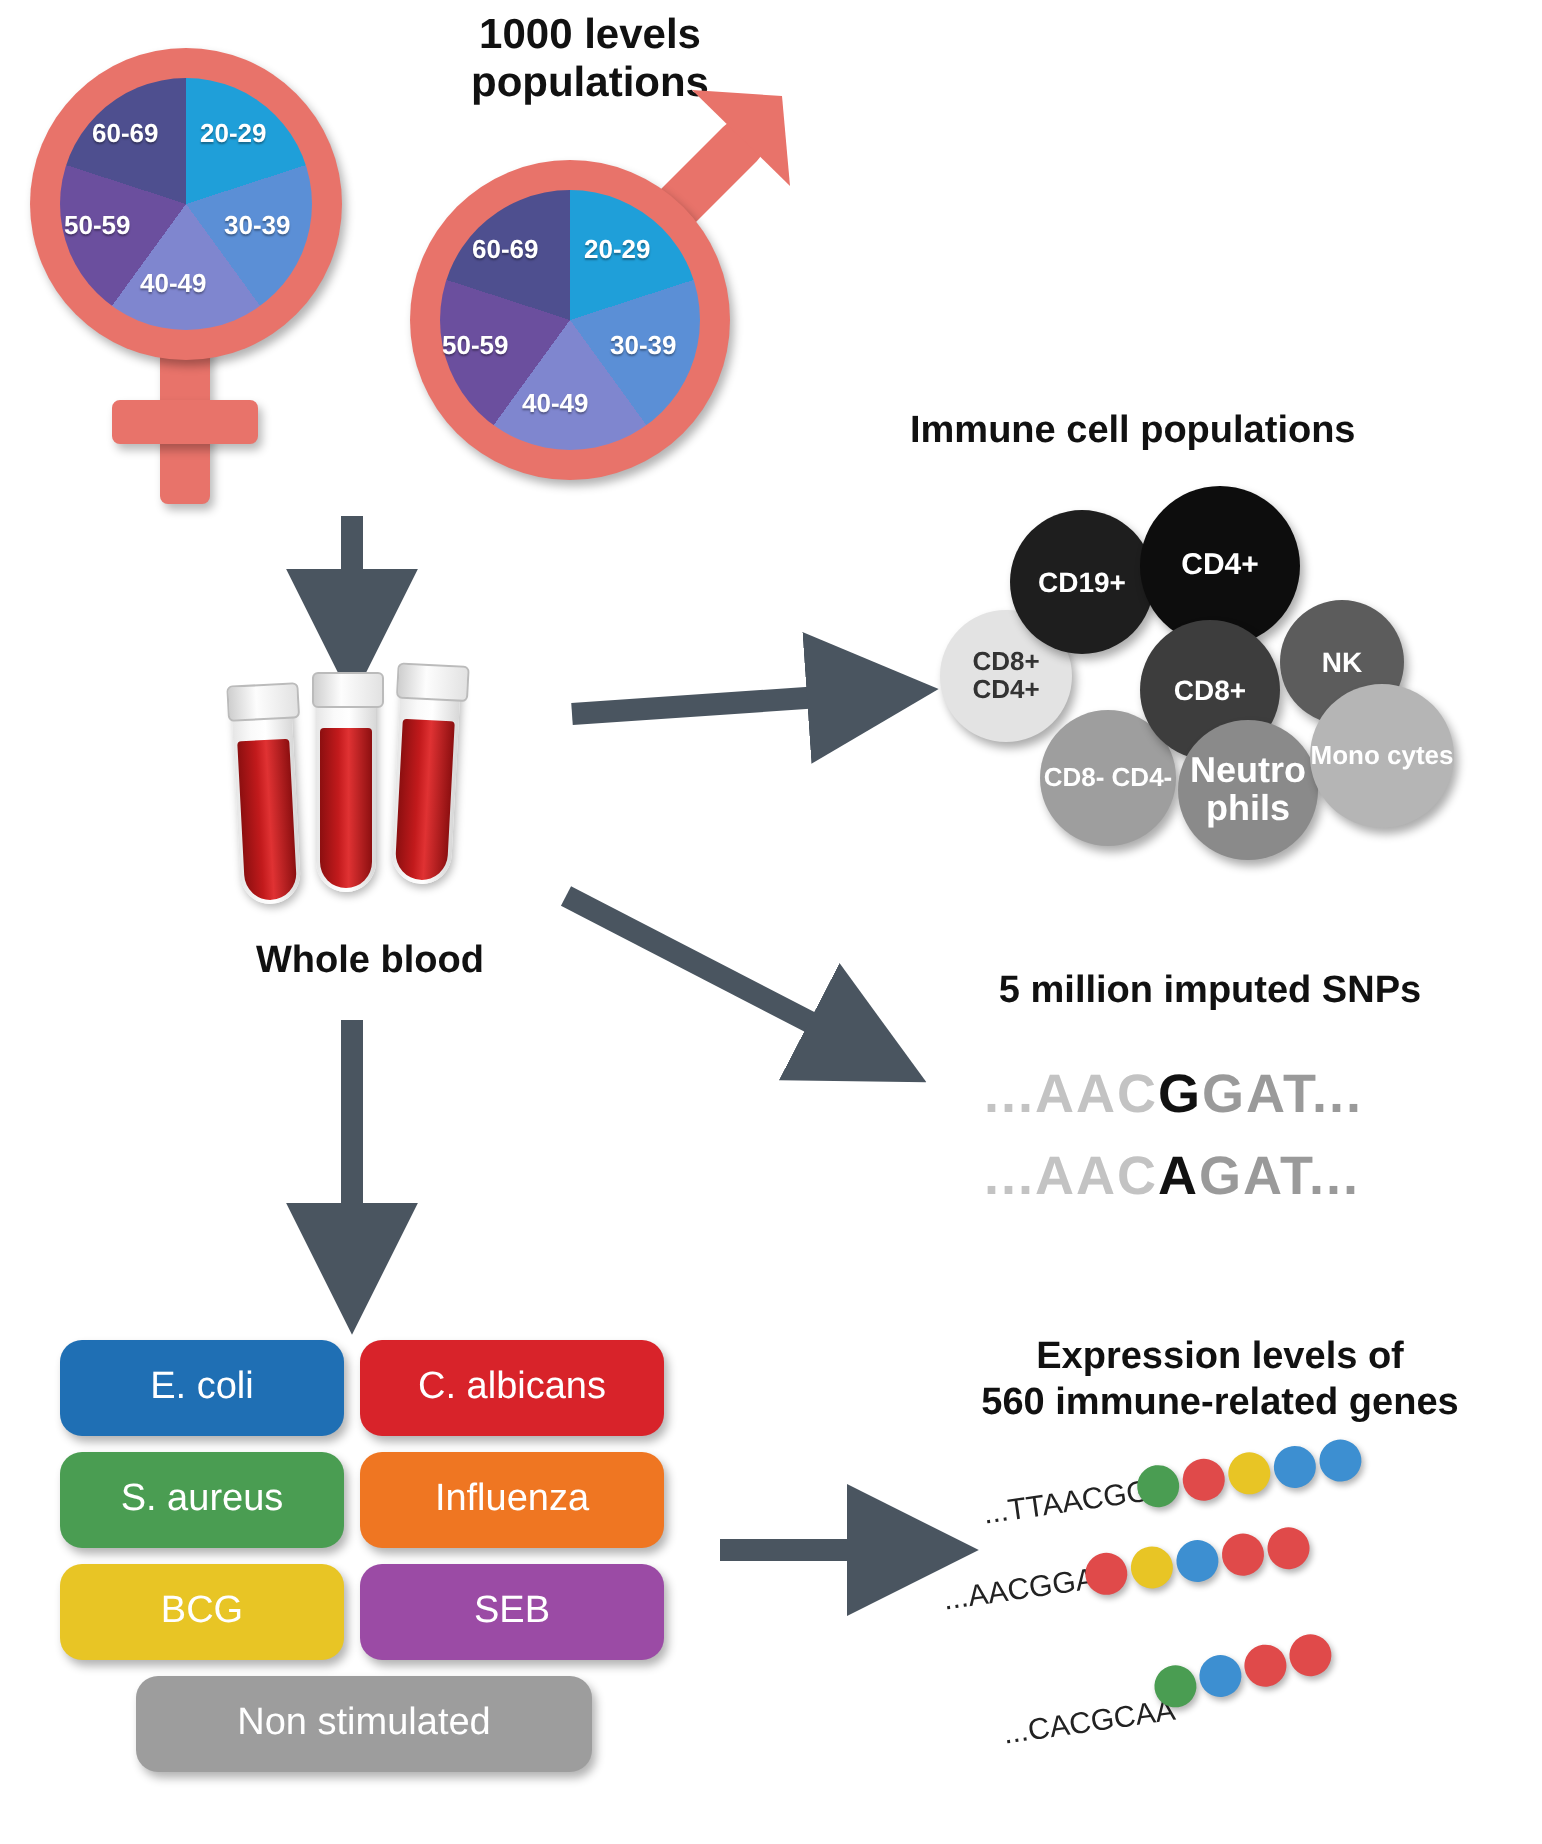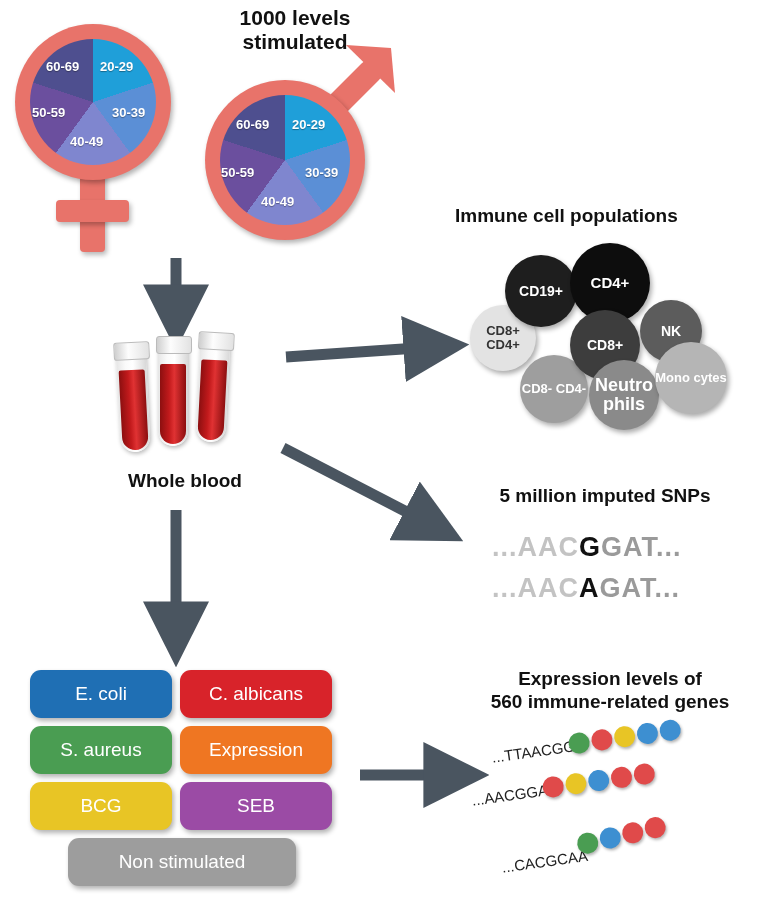--- a/index.html
+++ b/index.html
@@ -107,21 +107,21 @@
     font-family:"Liberation Sans", sans-serif;
   }
   .bead { position:absolute; width:21px; height:21px; border-radius:50%;
           box-shadow:1px 2px 3px rgba(0,0,0,0.3); }
 </style>
 </head>
 <body>
 
 <div class="abs" id="title-1000">
   <div>1000 levels</div>
-  <div>stimulated</div>
+  <div>populations</div>
 </div>
 
 <div class="sym-wrap" style="left:8px; top:12px; width:170px; height:240px;">
 
   <div class="stem" style="left:72px; top:155px; width:25px; height:85px; border-radius:4px; box-shadow:2px 3px 5px rgba(0,0,0,0.28);"></div>
   <div class="stem" style="left:48px; top:188px; width:73px; height:22px; border-radius:4px; box-shadow:2px 3px 5px rgba(0,0,0,0.28);"></div>
   <div class="pie-ring" style="left:7px; top:12px; width:156px; height:156px;"></div>
   <div class="pie-inner" style="left:22px; top:27px; width:126px; height:126px;
        background:conic-gradient(from 0deg,
          #1f9fd9 0deg 72deg,
@@ -235,21 +235,21 @@
   <div class="stim-box" style="left:0px; top:0px; width:142px; height:48px; background:#1f6fb4;">
     <span>E. coli</span>
   </div>
   <div class="stim-box" style="left:150px; top:0px; width:152px; height:48px; background:#d8232a;">
     <span>C. albicans</span>
   </div>
   <div class="stim-box" style="left:0px; top:56px; width:142px; height:48px; background:#4a9d52;">
     <span>S. aureus</span>
   </div>
   <div class="stim-box" style="left:150px; top:56px; width:152px; height:48px; background:#ef7622;">
-    <span>Expression</span>
+    <span>Influenza</span>
   </div>
   <div class="stim-box" style="left:0px; top:112px; width:142px; height:48px; background:#e8c525;">
     <span>BCG</span>
   </div>
   <div class="stim-box" style="left:150px; top:112px; width:152px; height:48px; background:#9b4ba5;">
     <span>SEB</span>
   </div>
   <div class="stim-box" style="left:38px; top:168px; width:228px; height:48px; background:#9d9d9d;">
     <span>Non stimulated</span>
   </div>

